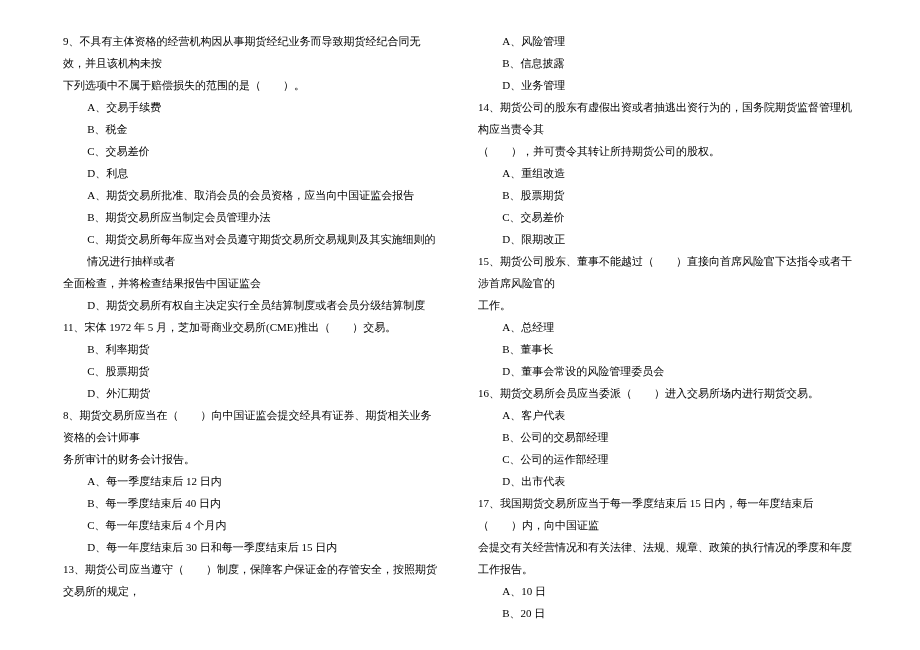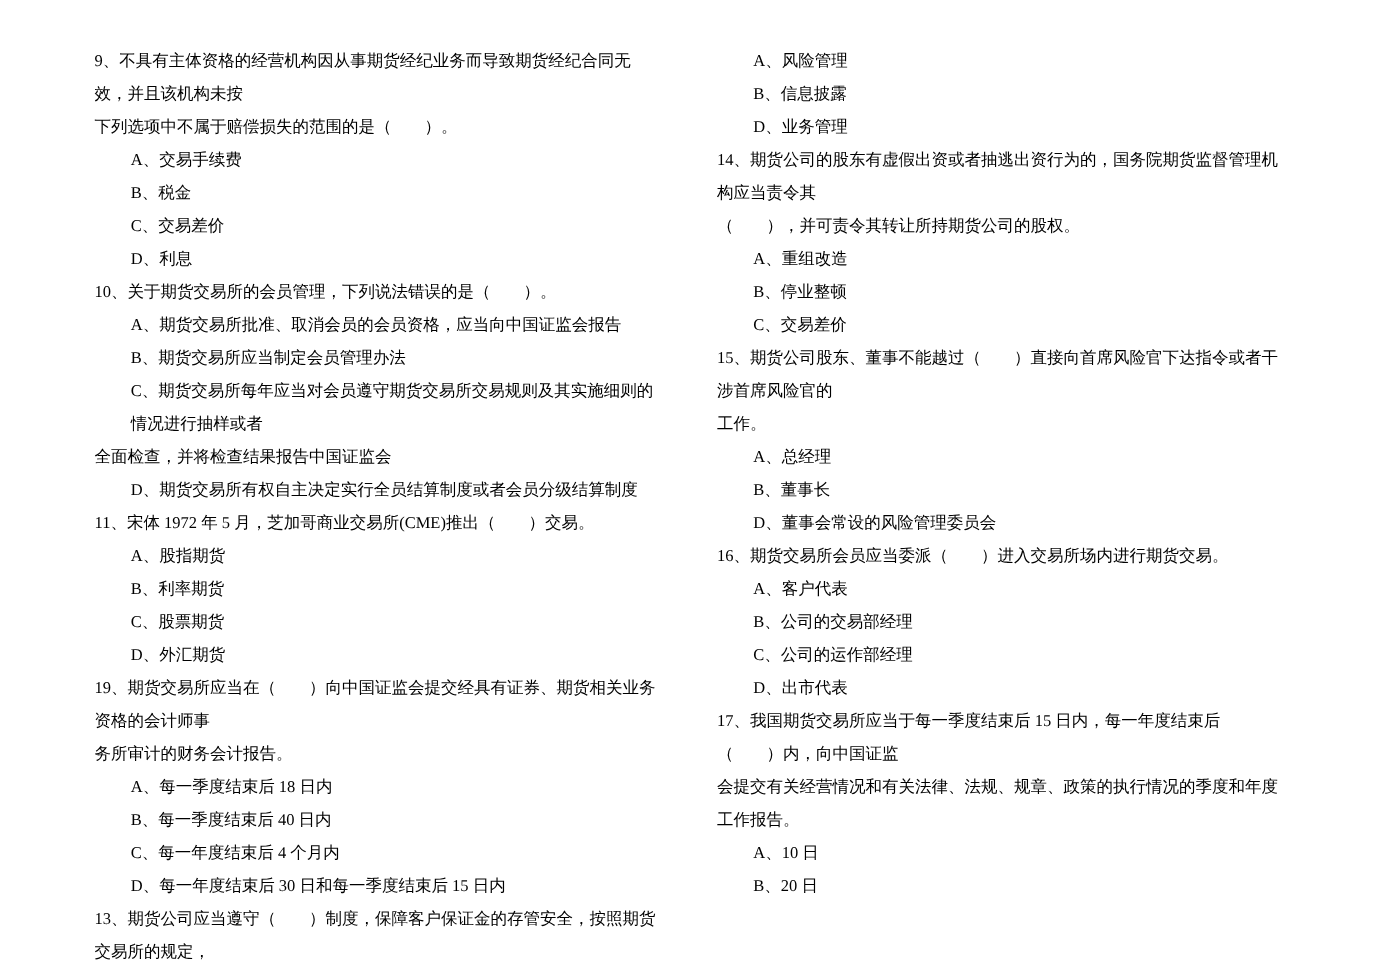--- a/index.html
+++ b/index.html
@@ -35,40 +35,38 @@
     <div class="q">
       <div>9、不具有主体资格的经营机构因从事期货经纪业务而导致期货经纪合同无效，并且该机构未按</div>
       <div>下列选项中不属于赔偿损失的范围的是（　　）。</div>
       <div class="opt">A、交易手续费</div>
       <div class="opt">B、税金</div>
       <div class="opt">C、交易差价</div>
       <div class="opt">D、利息</div>
     </div>
 
     <div class="q">
-      <div>10、关于期货交易所的会员管理，下列说法错误的是（　　）。</div>
       <div class="opt">A、期货交易所批准、取消会员的会员资格，应当向中国证监会报告</div>
       <div class="opt">B、期货交易所应当制定会员管理办法</div>
       <div class="opt">C、期货交易所每年应当对会员遵守期货交易所交易规则及其实施细则的情况进行抽样或者</div>
       <div>全面检查，并将检查结果报告中国证监会</div>
       <div class="opt">D、期货交易所有权自主决定实行全员结算制度或者会员分级结算制度</div>
     </div>
 
     <div class="q">
       <div>11、宋体 1972 年 5 月，芝加哥商业交易所(CME)推出（　　）交易。</div>
-      <div class="opt">A、股指期货</div>
       <div class="opt">B、利率期货</div>
       <div class="opt">C、股票期货</div>
       <div class="opt">D、外汇期货</div>
     </div>
 
     <div class="q">
-      <div>19、期货交易所应当在（　　）向中国证监会提交经具有证券、期货相关业务资格的会计师事</div>
+      <div>8、期货交易所应当在（　　）向中国证监会提交经具有证券、期货相关业务资格的会计师事</div>
       <div>务所审计的财务会计报告。</div>
-      <div class="opt">A、每一季度结束后 18 日内</div>
+      <div class="opt">A、每一季度结束后 12 日内</div>
       <div class="opt">B、每一季度结束后 40 日内</div>
       <div class="opt">C、每一年度结束后 4 个月内</div>
       <div class="opt">D、每一年度结束后 30 日和每一季度结束后 15 日内</div>
     </div>
 
     <div class="q">
       <div>13、期货公司应当遵守（　　）制度，保障客户保证金的存管安全，按照期货交易所的规定，</div>
 
     </div>
 
@@ -79,22 +77,23 @@
     <div class="q">
       <div class="opt">A、风险管理</div>
       <div class="opt">B、信息披露</div>
       <div class="opt">D、业务管理</div>
     </div>
 
     <div class="q">
       <div>14、期货公司的股东有虚假出资或者抽逃出资行为的，国务院期货监督管理机构应当责令其</div>
       <div>（　　），并可责令其转让所持期货公司的股权。</div>
       <div class="opt">A、重组改造</div>
-      <div class="opt">B、停业整顿</div>
+      <div class="opt">B、股票期货</div>
       <div class="opt">C、交易差价</div>
+      <div class="opt">D、限期改正</div>
     </div>
 
     <div class="q">
       <div>15、期货公司股东、董事不能越过（　　）直接向首席风险官下达指令或者干涉首席风险官的</div>
       <div>工作。</div>
       <div class="opt">A、总经理</div>
       <div class="opt">B、董事长</div>
       <div class="opt">D、董事会常设的风险管理委员会</div>
     </div>
 

